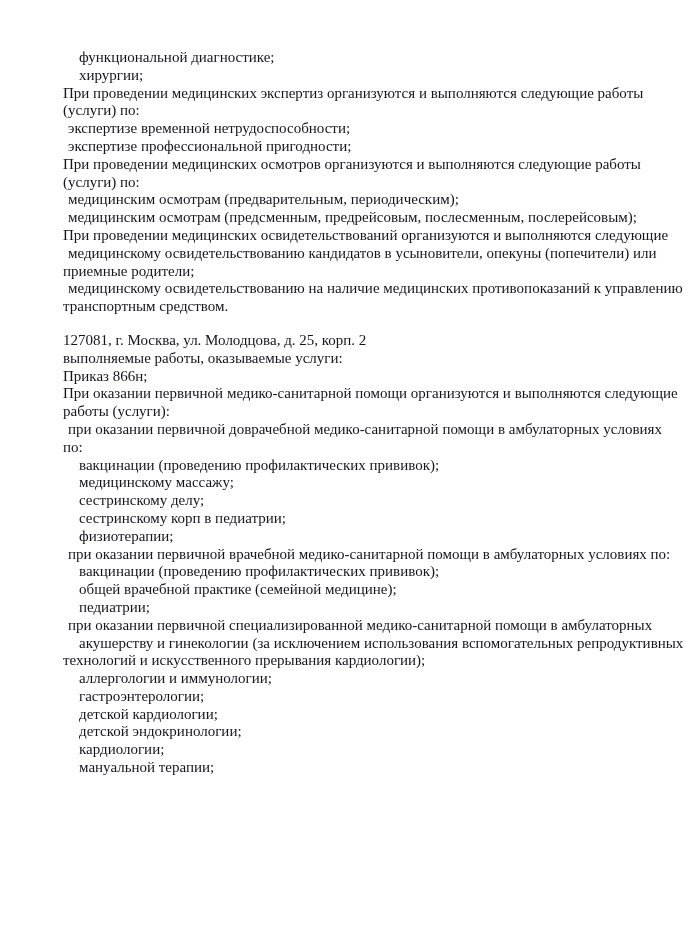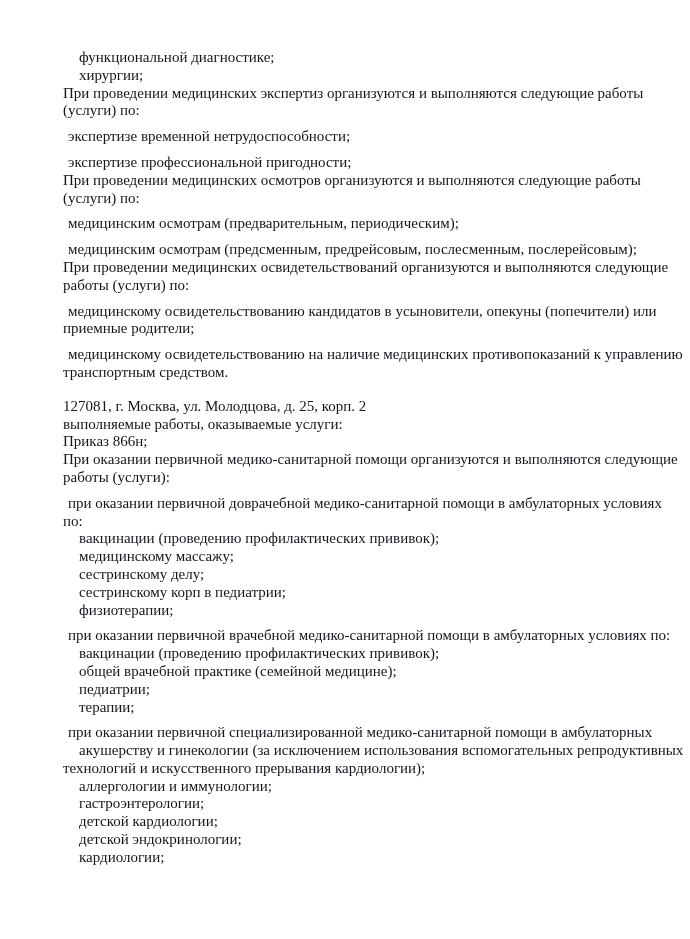--- a/index.html
+++ b/index.html
@@ -25,41 +25,40 @@
     color: #15151b;
     -webkit-font-smoothing: antialiased;
   }
   .block + .block {
     margin-top: 16px;
   }
   .line {
     white-space: nowrap;
   }
   .indent-0 { padding-left: 0; }
-  .indent-1 { padding-left: 5px; margin-top: 8px; }
+  .indent-1 { padding-left: 5px; }
   .indent-2 { padding-left: 16px; }
 </style>
 </head>
 <body>
 
 <div class="page">
   <div class="doc" id="doc">
       <div class="block">
         <div class="line indent-2">функциональной диагностике;</div>
         <div class="line indent-2">хирургии;</div>
         <div class="line indent-0">При проведении медицинских экспертиз организуются и выполняются следующие работы</div>
         <div class="line indent-0">(услуги) по:</div>
         <div class="line indent-1">экспертизе временной нетрудоспособности;</div>
         <div class="line indent-1">экспертизе профессиональной пригодности;</div>
         <div class="line indent-0">При проведении медицинских осмотров организуются и выполняются следующие работы</div>
         <div class="line indent-0">(услуги) по:</div>
         <div class="line indent-1">медицинским осмотрам (предварительным, периодическим);</div>
         <div class="line indent-1">медицинским осмотрам (предсменным, предрейсовым, послесменным, послерейсовым);</div>
         <div class="line indent-0">При проведении медицинских освидетельствований организуются и выполняются следующие</div>
-        <div class="line indent-0">работы (услуги) по:</div>
         <div class="line indent-1">медицинскому освидетельствованию кандидатов в усыновители, опекуны (попечители) или</div>
         <div class="line indent-0">приемные родители;</div>
         <div class="line indent-1">медицинскому освидетельствованию на наличие медицинских противопоказаний к управлению</div>
         <div class="line indent-0">транспортным средством.</div>
       </div>
       <div class="block">
         <div class="line indent-0">127081, г. Москва, ул. Молодцова, д. 25, корп. 2</div>
         <div class="line indent-0">выполняемые работы, оказываемые услуги:</div>
         <div class="line indent-0">Приказ 866н;</div>
         <div class="line indent-0">При оказании первичной медико-санитарной помощи организуются и выполняются следующие</div>
@@ -68,21 +67,20 @@
         <div class="line indent-0">по:</div>
         <div class="line indent-2">вакцинации (проведению профилактических прививок);</div>
         <div class="line indent-2">медицинскому массажу;</div>
         <div class="line indent-2">сестринскому делу;</div>
         <div class="line indent-2">сестринскому корп в педиатрии;</div>
         <div class="line indent-2">физиотерапии;</div>
         <div class="line indent-1">при оказании первичной врачебной медико-санитарной помощи в амбулаторных условиях по:</div>
         <div class="line indent-2">вакцинации (проведению профилактических прививок);</div>
         <div class="line indent-2">общей врачебной практике (семейной медицине);</div>
         <div class="line indent-2">педиатрии;</div>
-        <div class="line indent-2">терапии;</div>
         <div class="line indent-1">при оказании первичной специализированной медико-санитарной помощи в амбулаторных</div>
         <div class="line indent-2">акушерству и гинекологии (за исключением использования вспомогательных репродуктивных</div>
         <div class="line indent-0">технологий и искусственного прерывания кардиологии);</div>
         <div class="line indent-2">аллергологии и иммунологии;</div>
         <div class="line indent-2">гастроэнтерологии;</div>
         <div class="line indent-2">детской кардиологии;</div>
         <div class="line indent-2">детской эндокринологии;</div>
         <div class="line indent-2">кардиологии;</div>
         <div class="line indent-2">мануальной терапии;</div>
       </div>

